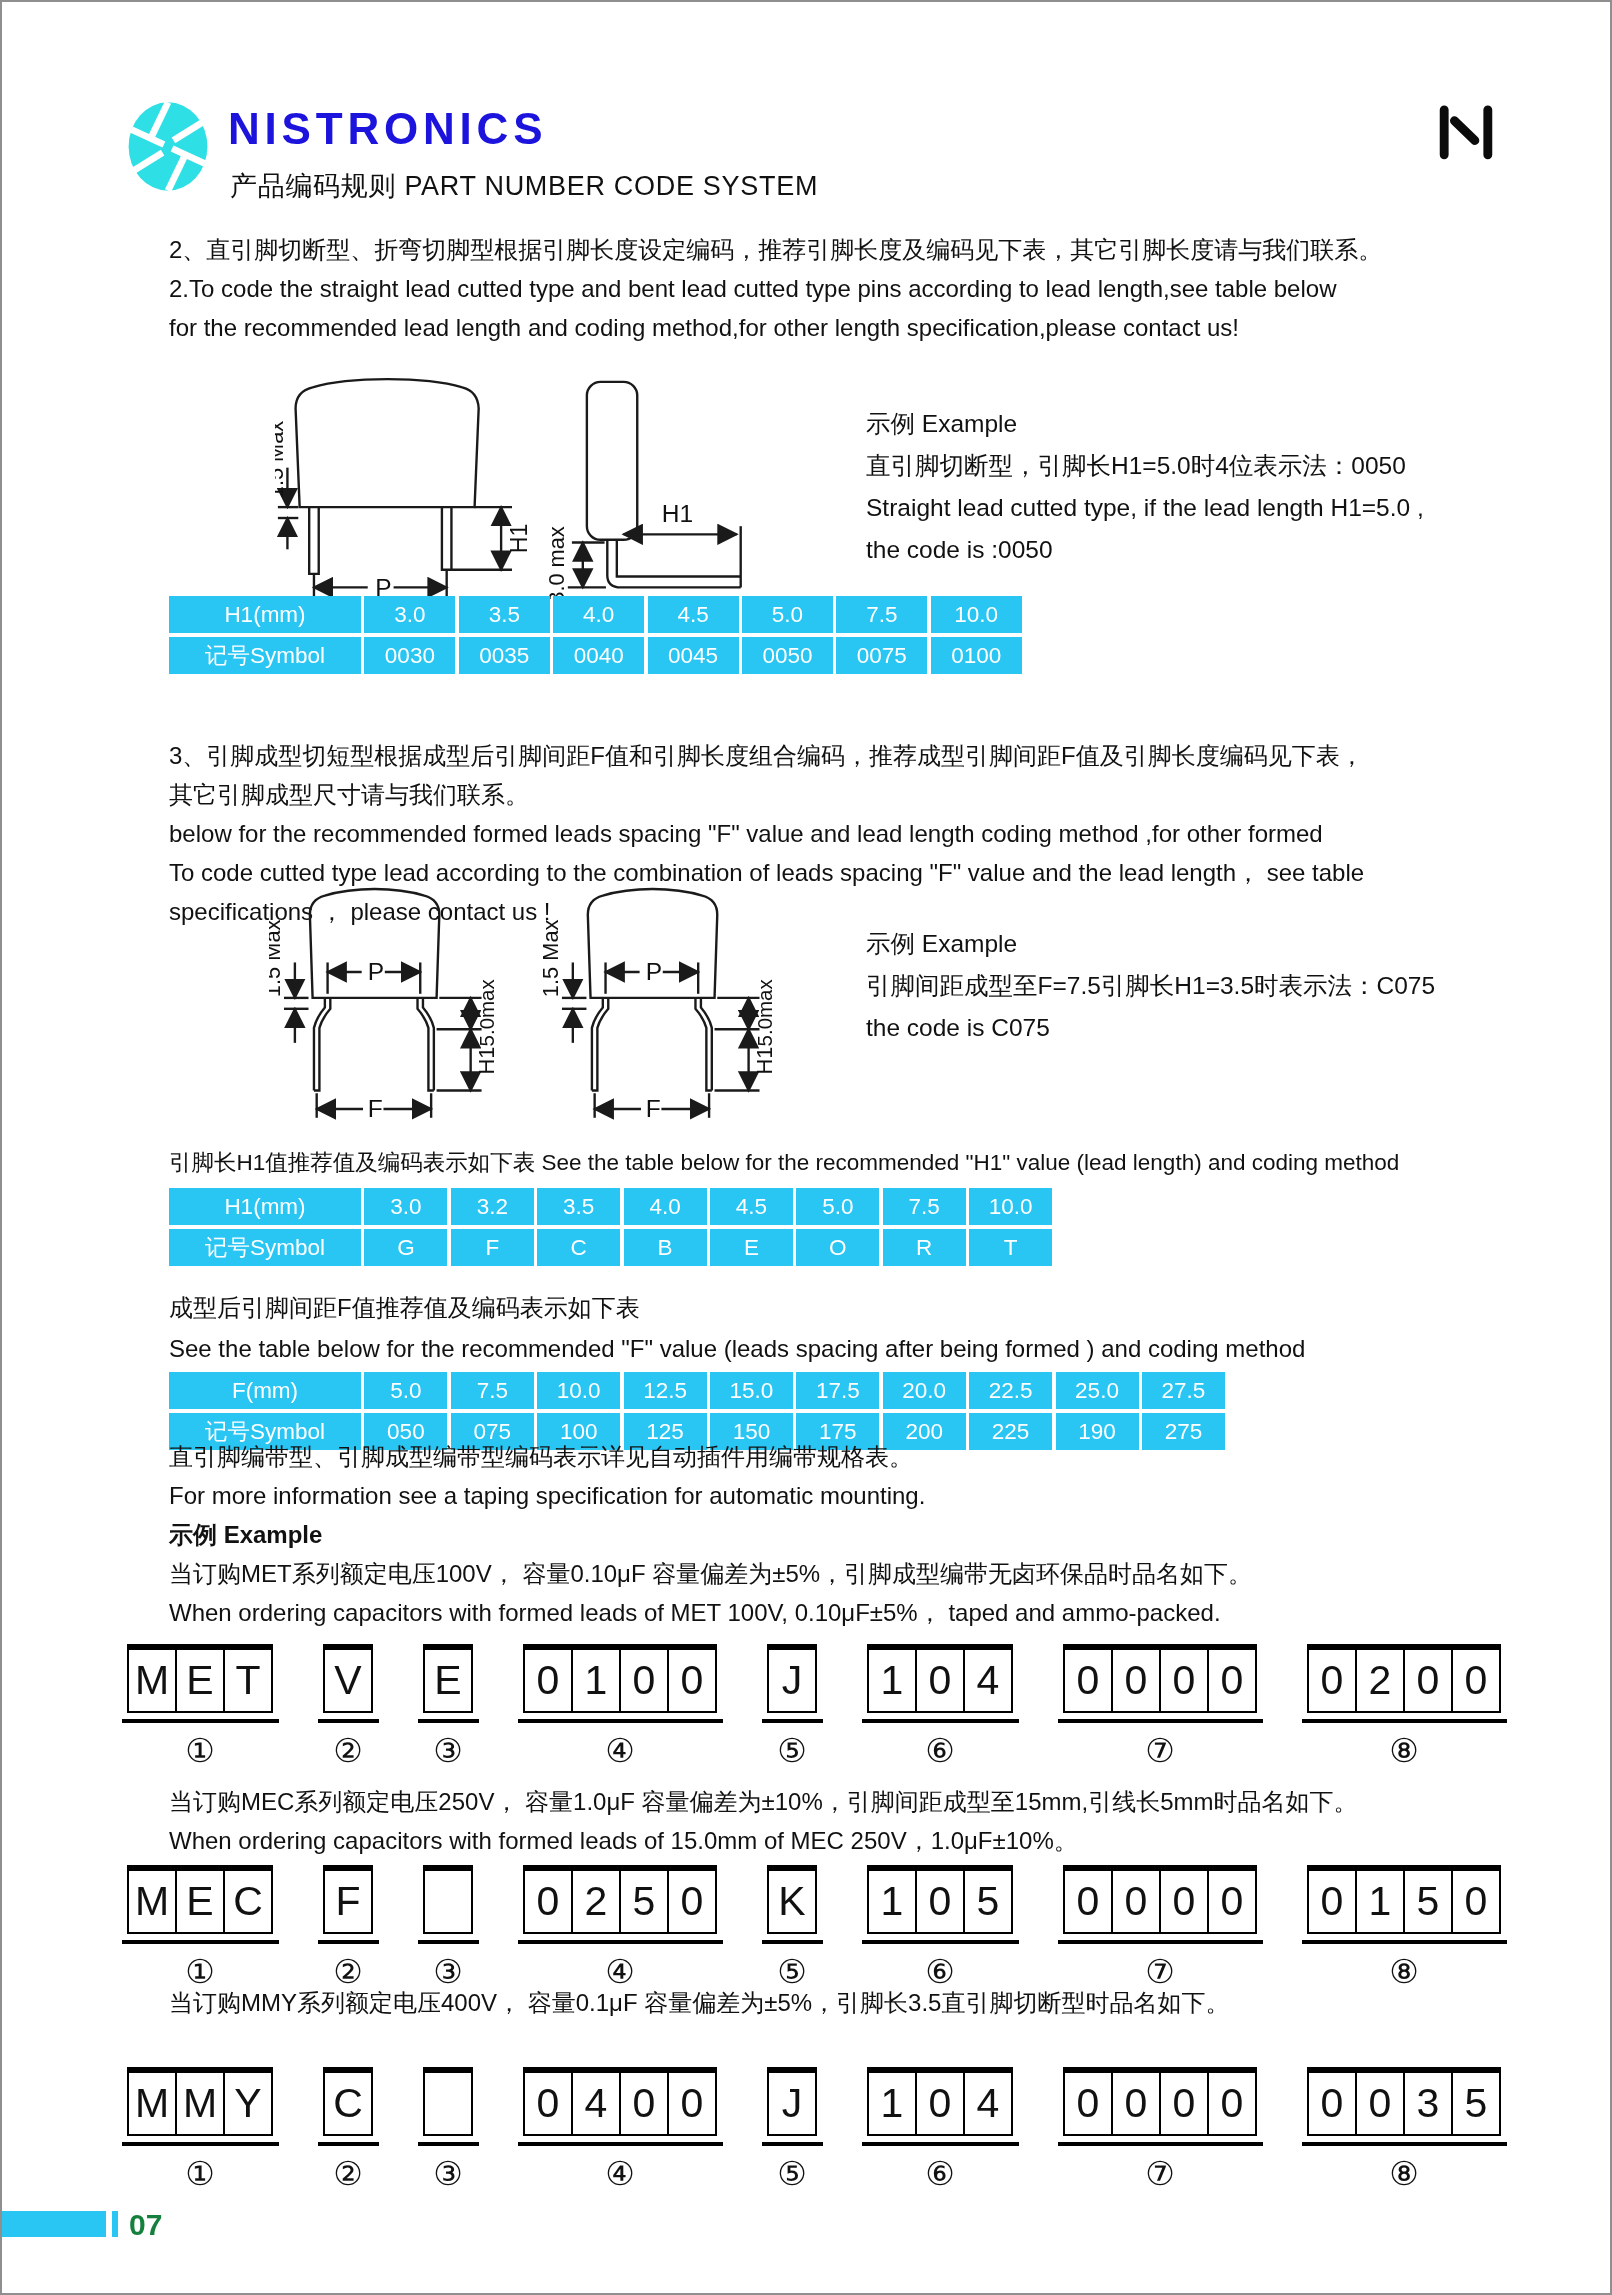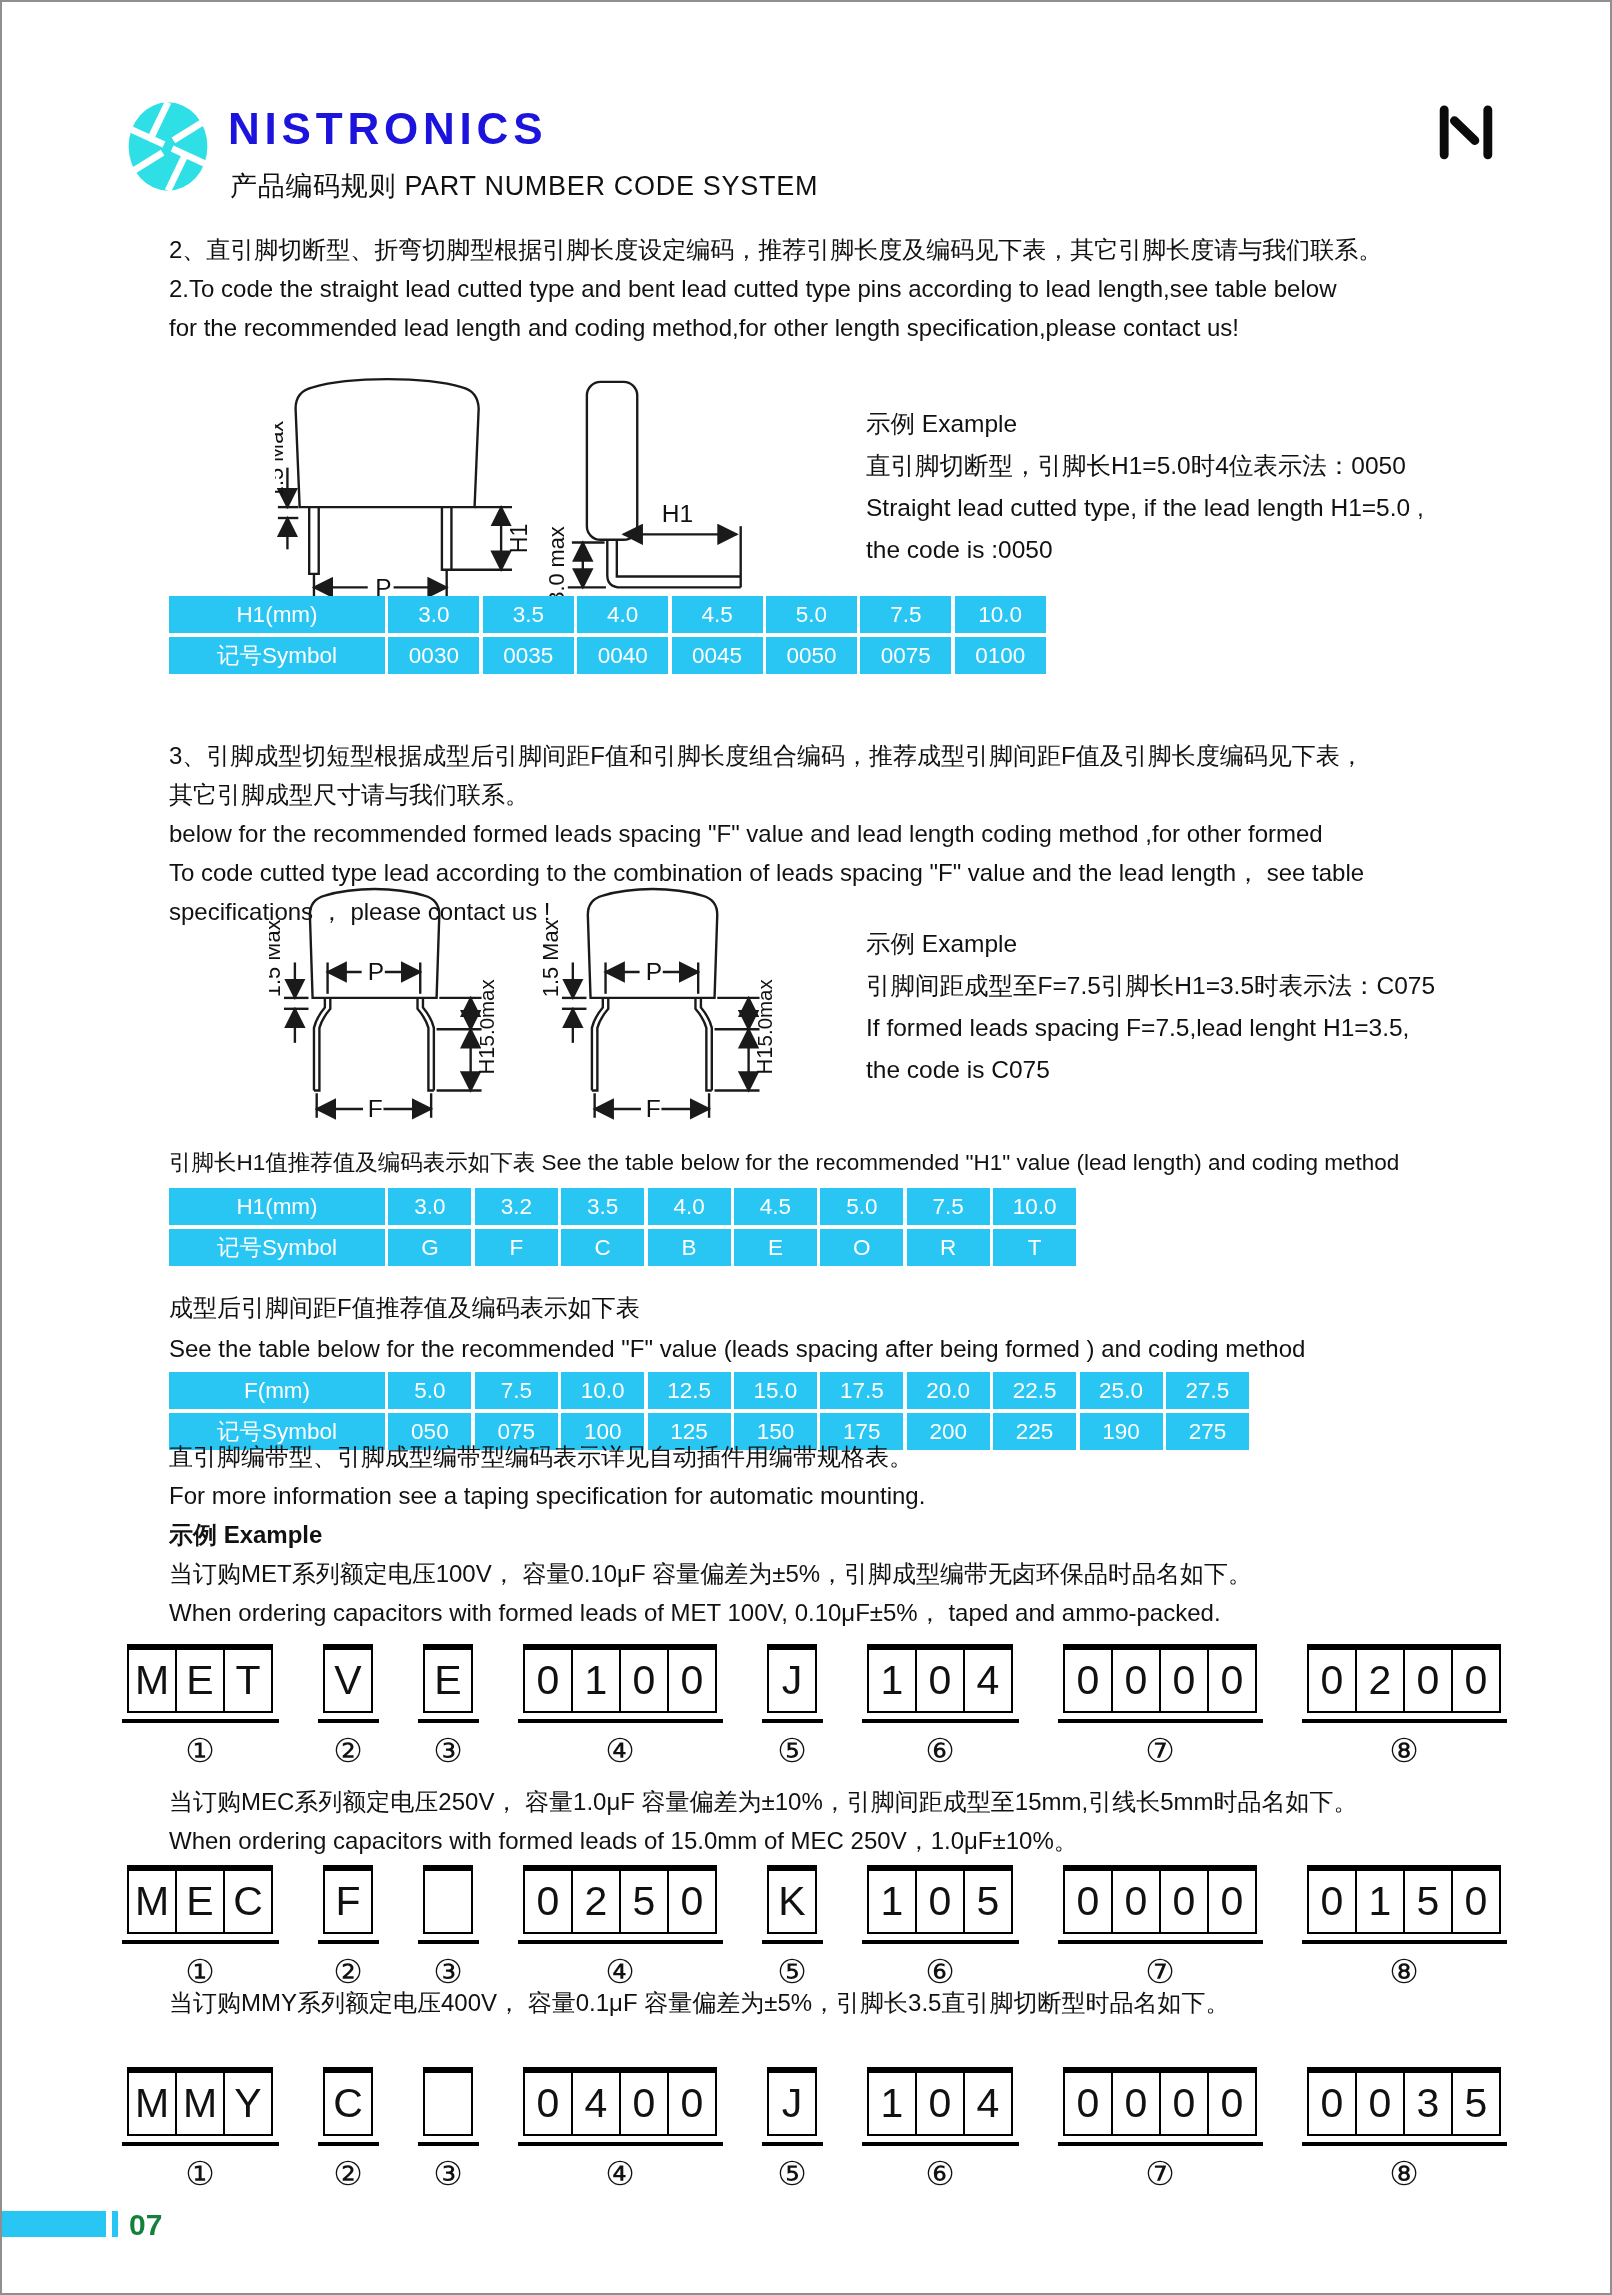--- a/index.html
+++ b/index.html
@@ -11,21 +11,21 @@
   .brand{font-size:44px;font-weight:800;color:#1C13DC;letter-spacing:4.8px;}
   .subtitle{font-size:27px;color:#111;letter-spacing:0.7px;white-space:nowrap;}
   
   .tblock{font-size:24px;line-height:39px;white-space:nowrap;}
   .exblock{font-size:24.5px;line-height:42px;white-space:nowrap;}
   .bold{font-weight:bold;}
   
   .dtable .tr{display:flex;margin-bottom:4.1px;}
   .tc{background:#29C6F4;color:#fff;height:37px;display:flex;align-items:center;justify-content:center;
       font-size:22.5px;margin-right:3.4px;flex:0 0 auto;}
-  .th{width:216px;}
+  .th{width:192px;}
   .t1 .td{width:91px;}
   .t2 .td{width:83px;}
   .t3 .td{width:83px;}
   
   .code-row{display:flex;gap:50px;}
   .code-group{display:flex;flex-direction:column;align-items:center;}
   .code-cells{display:flex;border-top:4.1px solid #000;}
   .code-cell{width:46px;height:61px;border:2px solid #000;background:#fff;
              display:flex;align-items:center;justify-content:center;font-size:41px;color:#111;}
   .code-cell + .code-cell{margin-left:-2px;}
@@ -220,21 +220,20 @@
       <text font-size="30" transform="rotate(-90 330 192)" x="330" y="192" text-anchor="middle">5.0max</text>
       <text font-size="32" transform="rotate(-90 330 262)" x="330" y="262" text-anchor="middle">H1</text>
       <rect x="138" y="318" width="30" height="30" fill="#fff"></rect>
       <text x="145" y="345" font-size="36">F</text>
     </g>
   </svg>
 
   <div class="abs exblock" style="left:864px;top:921px;">
     <div>示例 Example</div>
     <div>引脚间距成型至F=7.5引脚长H1=3.5时表示法：C075</div>
-    <div>If formed leads spacing F=7.5,lead lenght H1=3.5,</div>
     <div>the code is C075</div>
   </div>
 
   <div class="abs" style="left:167px;top:1145px;font-size:22.5px;white-space:nowrap;">
     <span>引脚长H1值推荐值及编码表示如下表</span>
     <span>See the table below for the recommended "H1" value (lead length) and coding method</span>
   </div>
   <div class="abs dtable t2" style="left:167px;top:1186px;">
       <div class="tr">
         <div class="tc th">H1(mm)</div>

